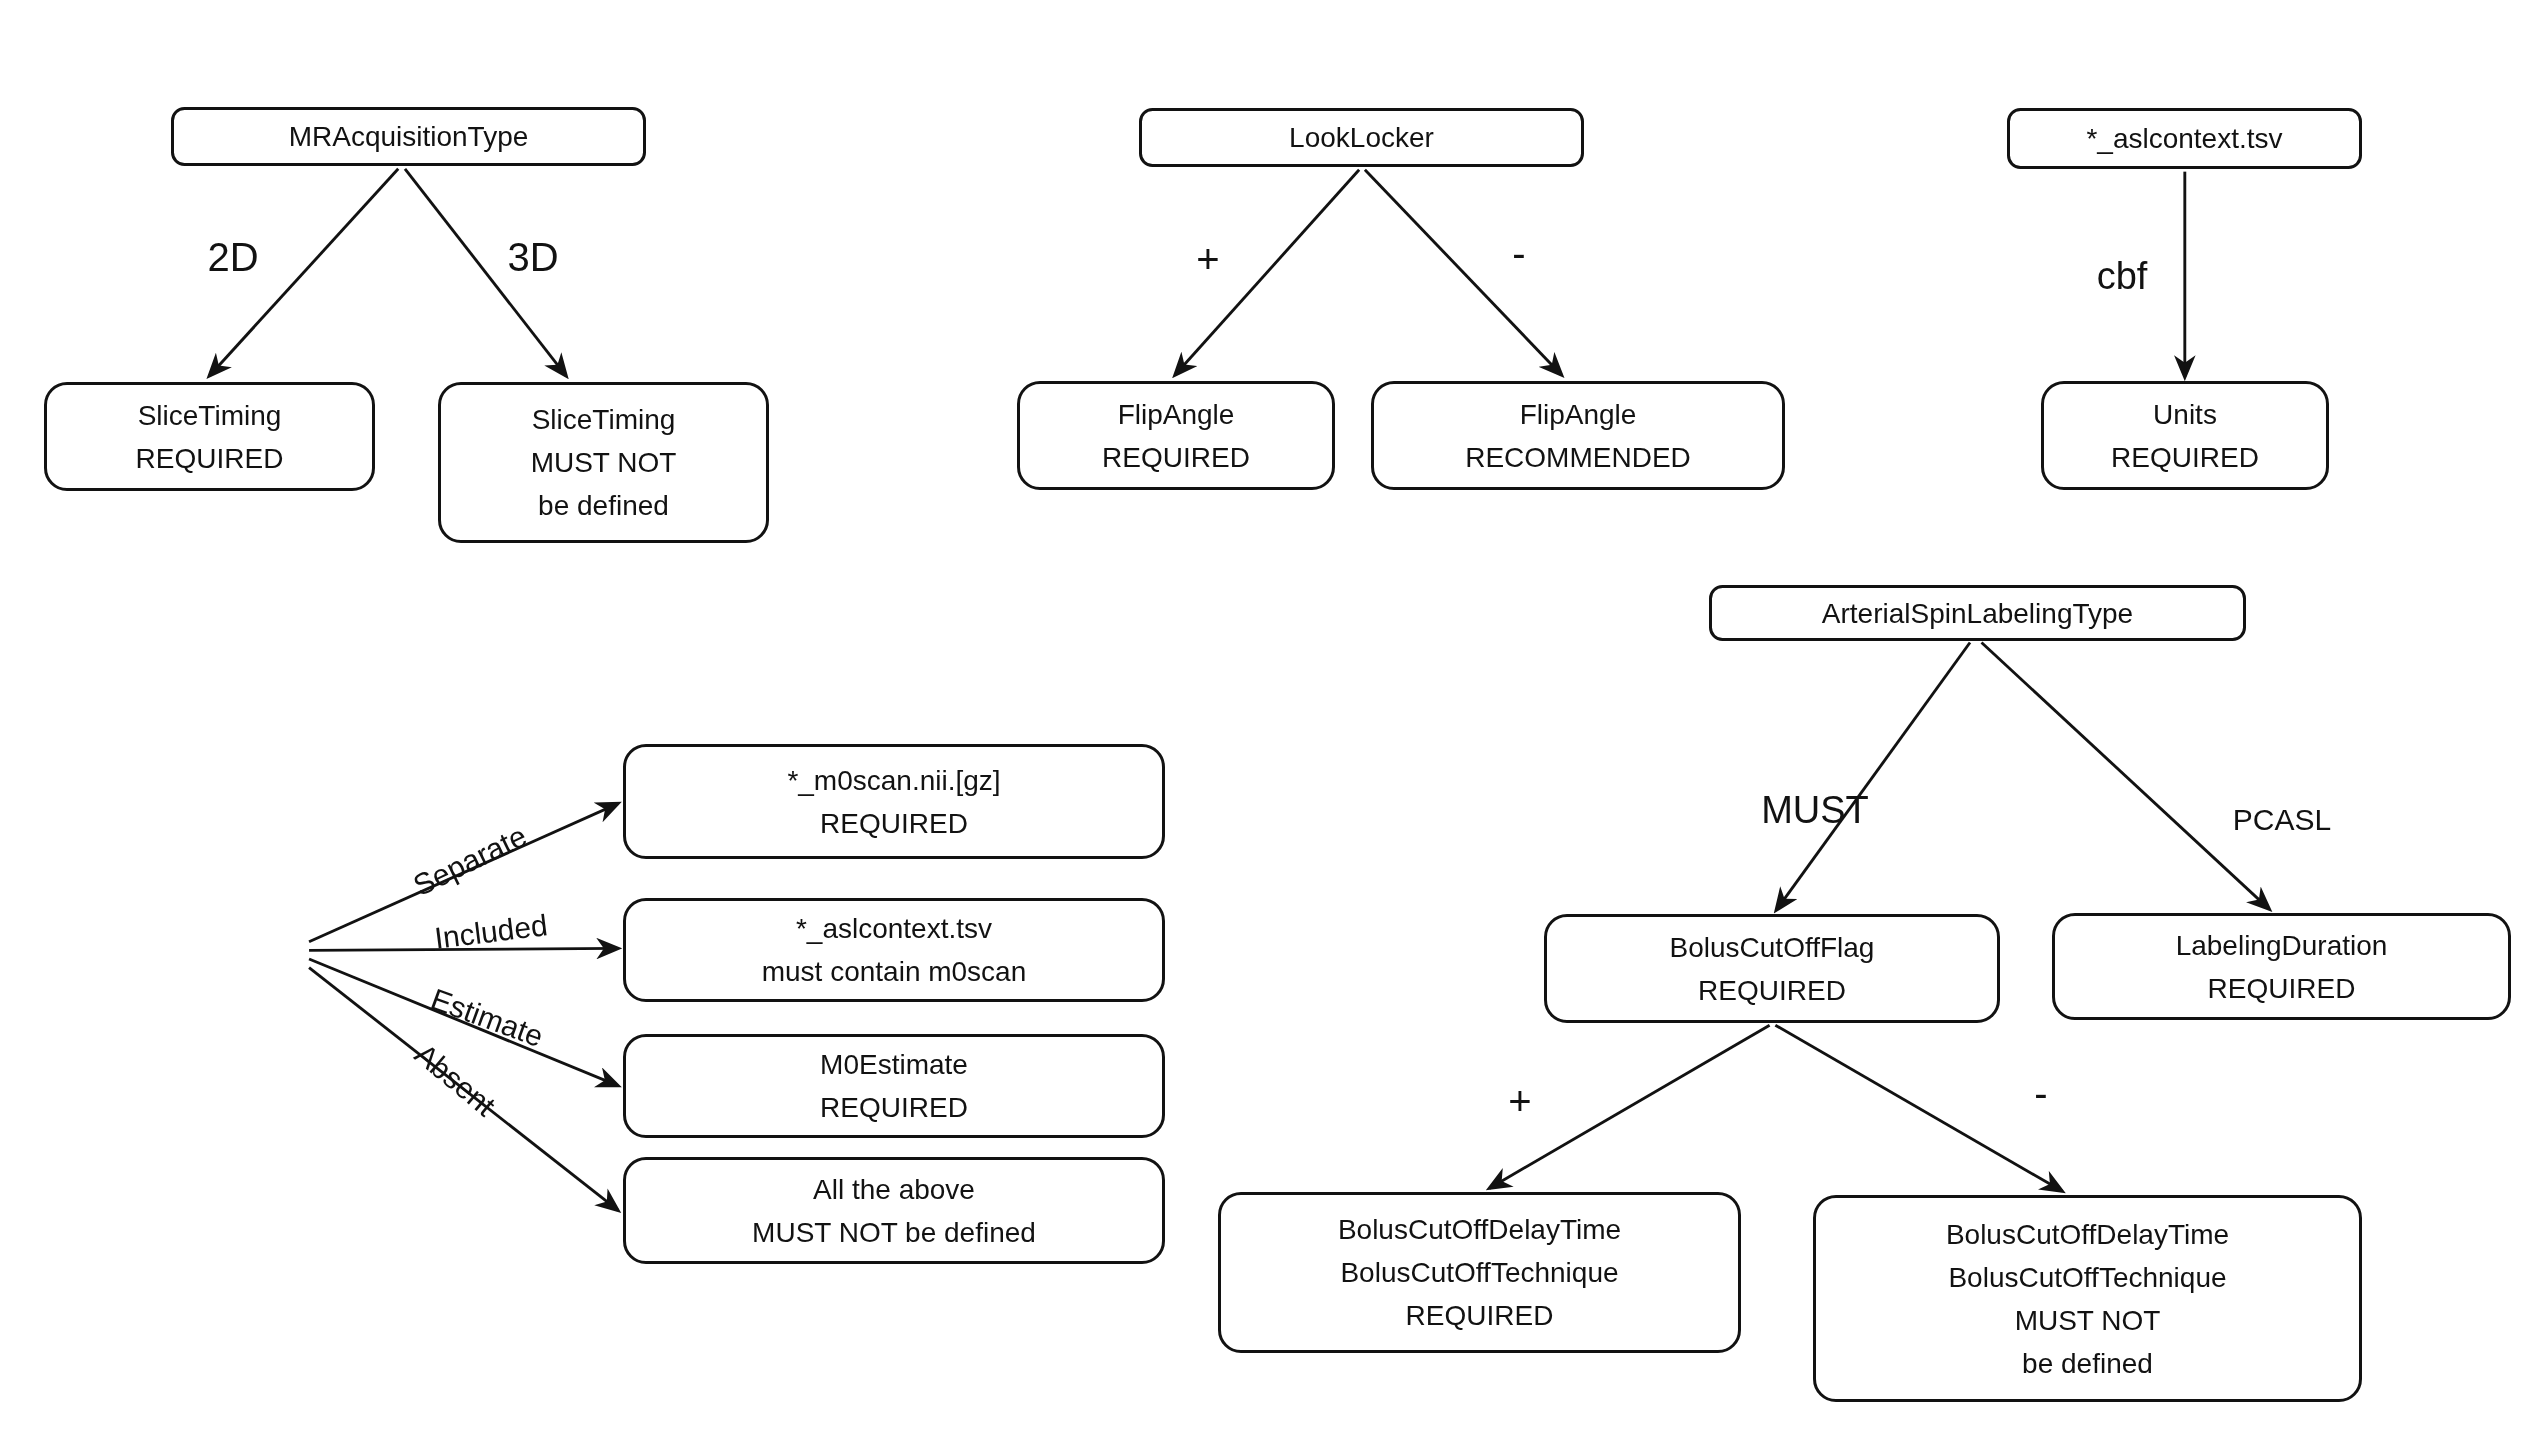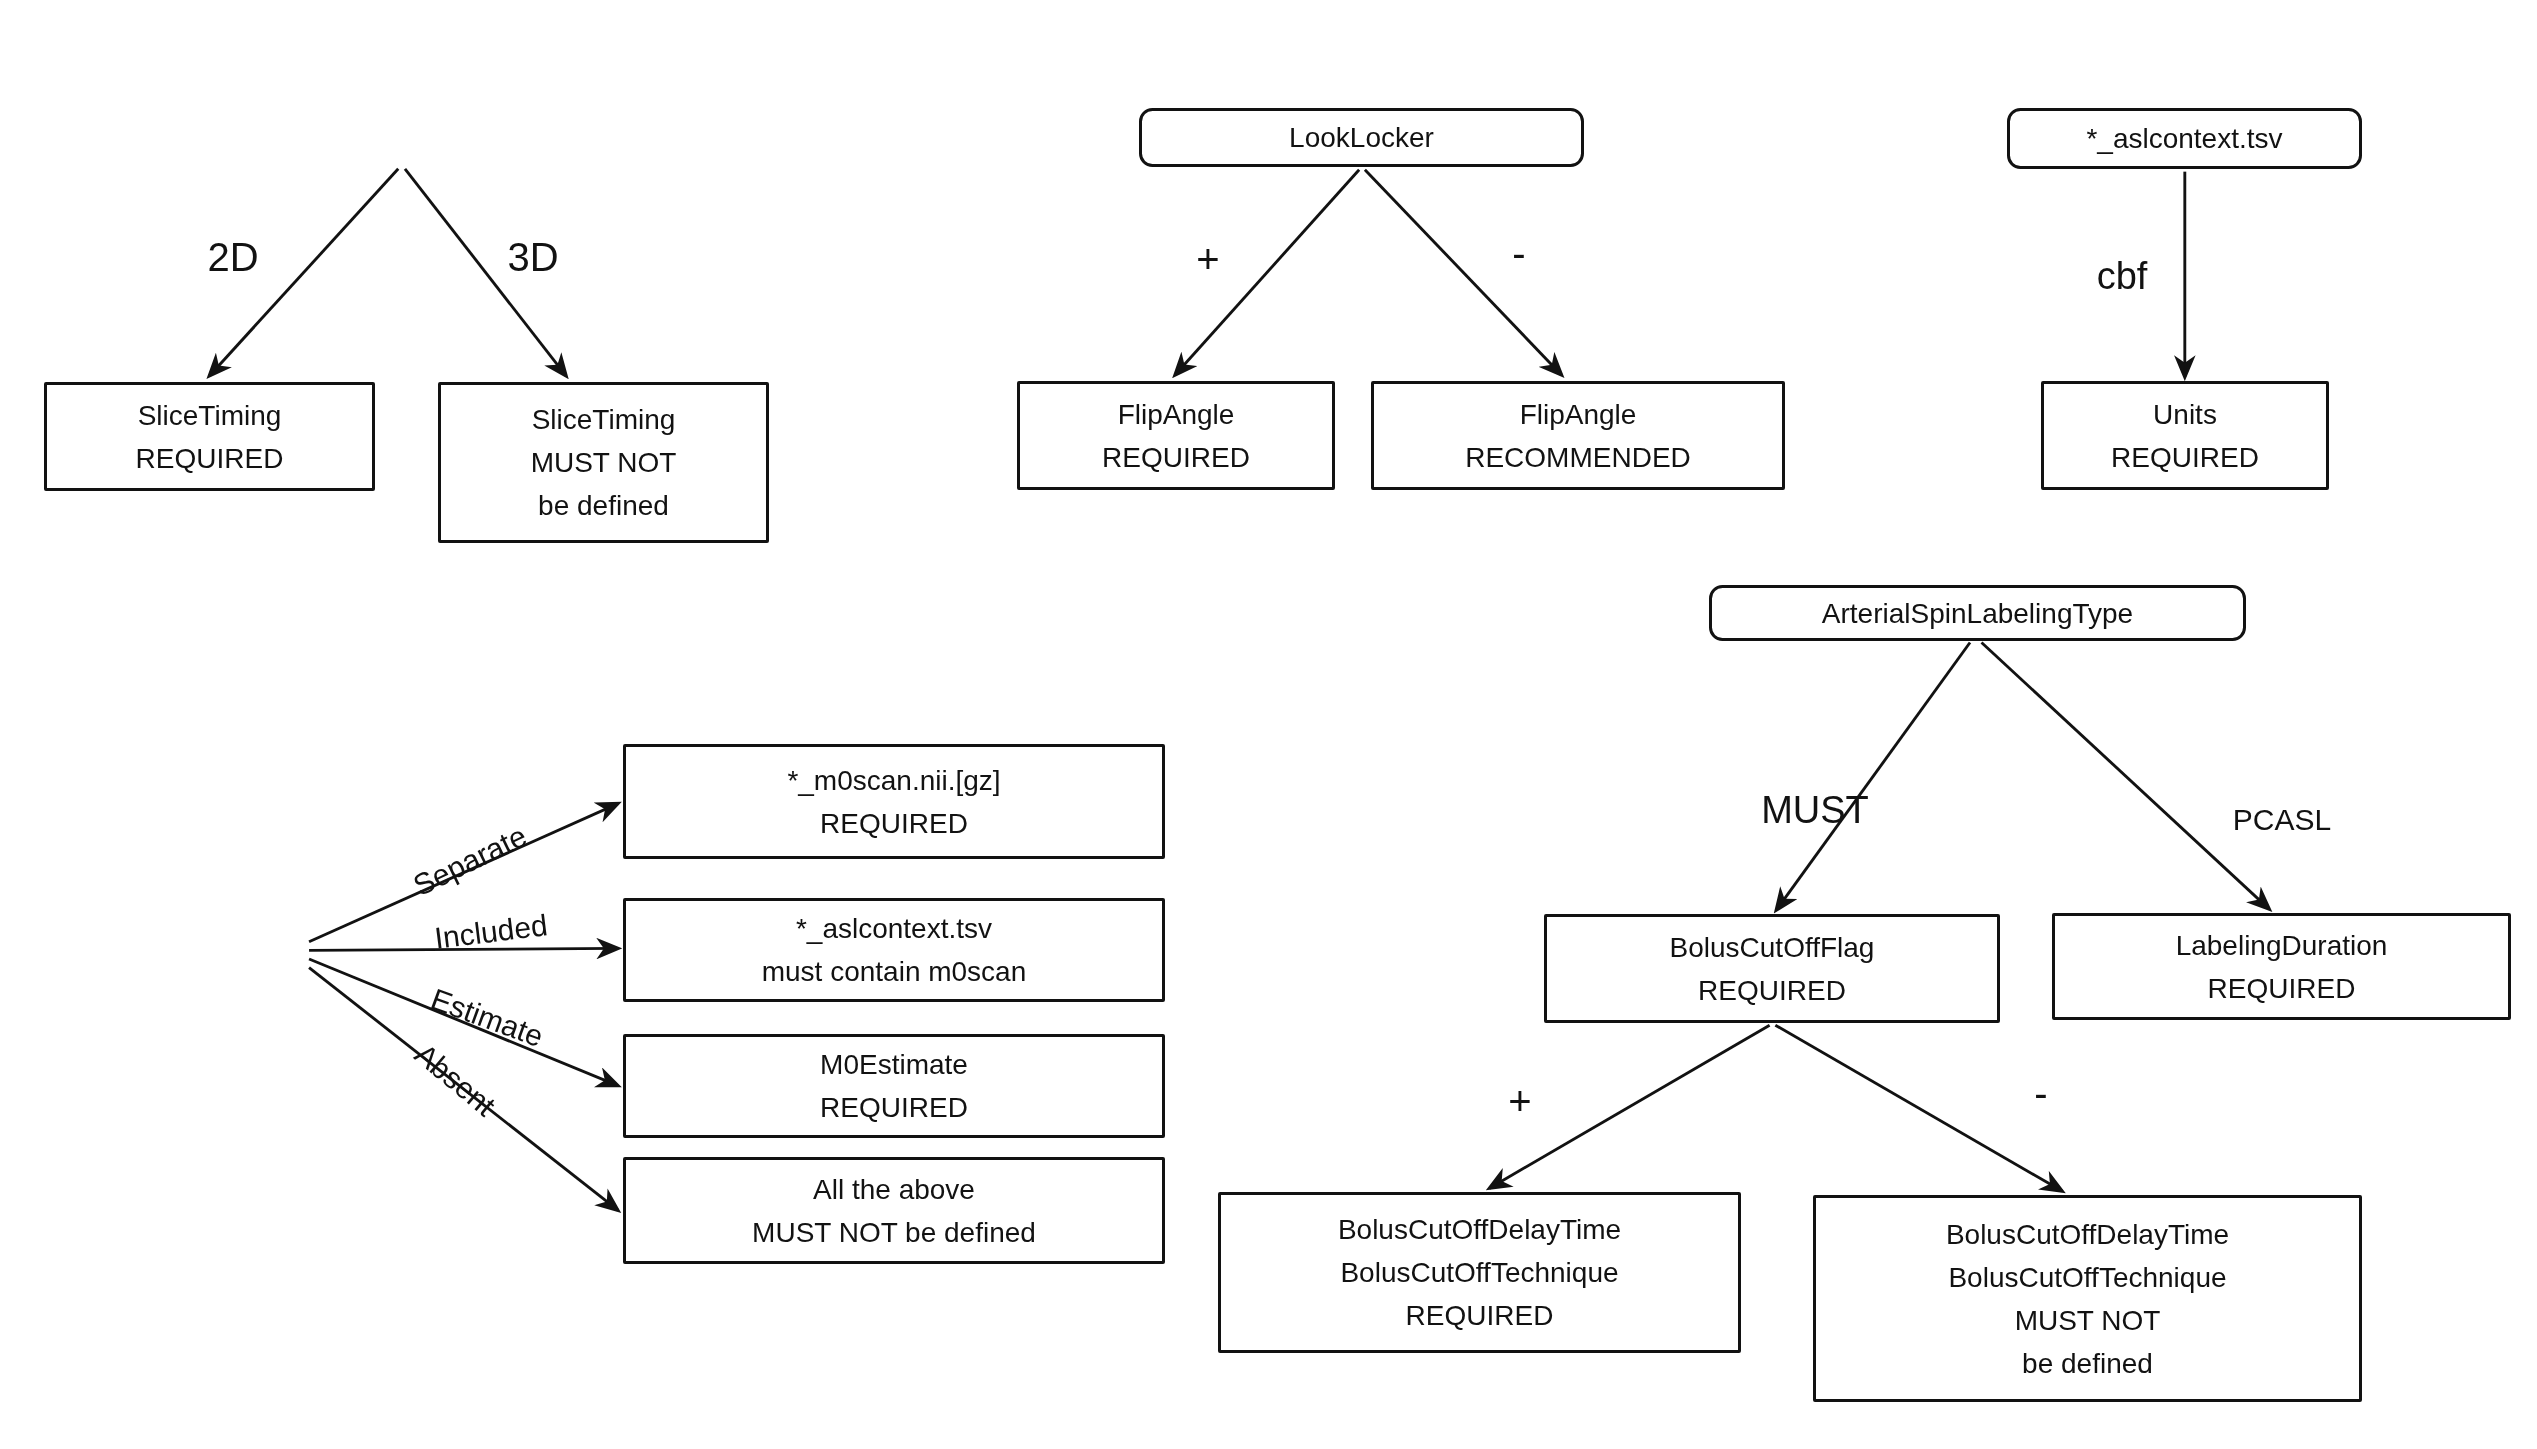--- a/index.html
+++ b/index.html
@@ -11,21 +11,21 @@
     font-family: "Liberation Sans", sans-serif;
     color: #121212;
     overflow: hidden;
   }
   svg.edges { position: absolute; left: 0; top: 0; width: 2538px; height: 1449px; }
   .node {
     position: absolute;
     box-sizing: border-box;
     background: #ffffff;
     border: 3.8px solid #121212;
-    border-radius: 2px;
+    border-radius: 23px;
     display: flex;
     flex-direction: column;
     justify-content: center;
     align-items: center;
     text-align: center;
     font-size: 28px;
     line-height: 43px;
     color: #121212;
   }
   .node.title { border-radius: 13.4px; }
@@ -60,20 +60,23 @@
       <line x1="322" y1="991" x2="644" y2="989" marker-end="url(#ah)"></line>
       <line x1="322" y1="1000" x2="644" y2="1132" marker-end="url(#ah)"></line>
       <line x1="322" y1="1009" x2="644" y2="1262" marker-end="url(#ah)"></line>
       <line x1="2054" y1="670" x2="1852" y2="949" marker-end="url(#ah)"></line>
       <line x1="2066" y1="670" x2="2366" y2="948" marker-end="url(#ah)"></line>
       <line x1="1845" y1="1069" x2="1553" y2="1239" marker-end="url(#ah)"></line>
       <line x1="1851" y1="1069" x2="2150" y2="1242" marker-end="url(#ah)"></line>
     </g>
   </svg>
 
+  <div class="node title" style="left:171px;top:107px;width:475px;height:59px">
+    <span>MRAcquisitionType</span>
+  </div>
   <div class="node" style="left:44px;top:382px;width:331px;height:109px">
     <span>SliceTiming</span>
     <span>REQUIRED</span>
   </div>
   <div class="node" style="left:438px;top:382px;width:331px;height:161px">
     <span>SliceTiming</span>
     <span>MUST NOT</span>
     <span>be defined</span>
   </div>
 

